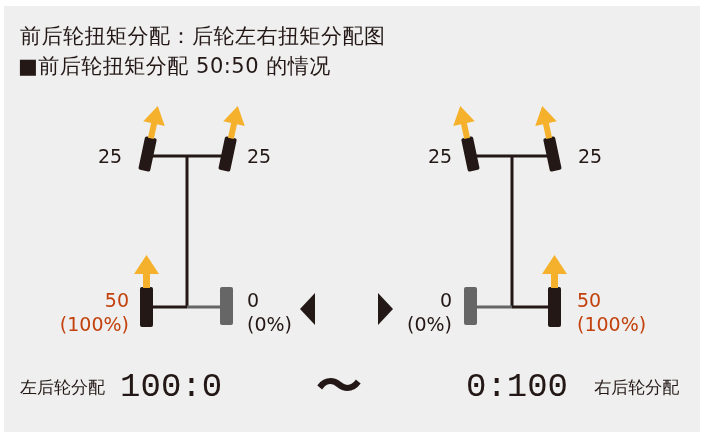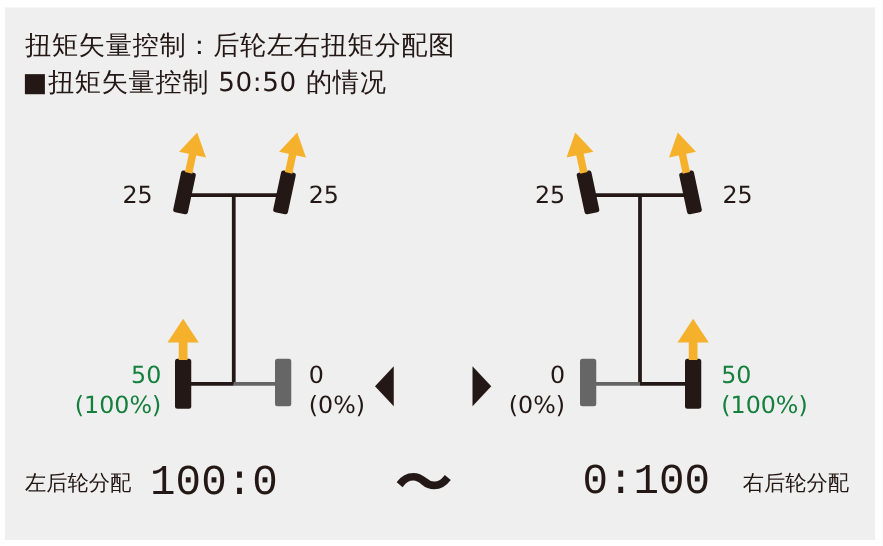--- a/index.html
+++ b/index.html
@@ -3,35 +3,35 @@
   <meta charset="utf-8">
   <style>
     html, body { margin: 0; padding: 0; background: #ffffff; }
     body { width: 706px; height: 437px; position: relative; overflow: hidden;
            font-family: "DejaVu Sans", "Liberation Sans", sans-serif; color: #231815; }
     .panel { position: absolute; left: 4px; top: 6px; width: 696px; height: 426px; background: #efefef; }
     .title1 { position: absolute; left: 20px; top: 22px; font-size: 21px; letter-spacing: 0.5px; }
     .title2 { position: absolute; left: 18px; top: 52px; font-size: 21px; letter-spacing: 0.5px; }
     .abs { position: absolute; }
     .num { font-size: 19px; line-height: 22px; }
-    .red { color: #15803d; }
+    .red { color: #c2410c; }
     .center-label { position: absolute; left: 318px; top: 282px; font-size: 23px; line-height: 30px; text-align: center; width: 58px; }
     .bottom { position: absolute; top: 366px; line-height: 40px; }
     .bottom .lab { font-size: 17px; vertical-align: middle; }
     .bottom .ratio { font-size: 34px; font-family: Liberation Mono, monospace; vertical-align: middle; }
     .tilde { position: absolute; left: 316px; top: 356px; font-size: 46px; font-weight: bold; }
     svg { position: absolute; left: 0; top: 0; }
   </style>
 </head>
 <body>
 
 <div class="panel"></div>
 
-<div class="title1">扭矩矢量控制：后轮左右扭矩分配图</div>
-<div class="title2"><span>■</span><span>扭矩矢量控制 50:50 的情况</span></div>
+<div class="title1">前后轮扭矩分配：后轮左右扭矩分配图</div>
+<div class="title2"><span>■</span><span>前后轮扭矩分配 50:50 的情况</span></div>
 
 <svg width="706" height="437">
 
   <g>
 
     <line x1="148" y1="156" x2="228" y2="156" stroke="#231815" stroke-width="3"></line>
 
     <line x1="187" y1="156" x2="187" y2="307" stroke="#231815" stroke-width="3"></line>
 
     <line x1="148" y1="307" x2="187" y2="307" stroke="#231815" stroke-width="3"></line>

